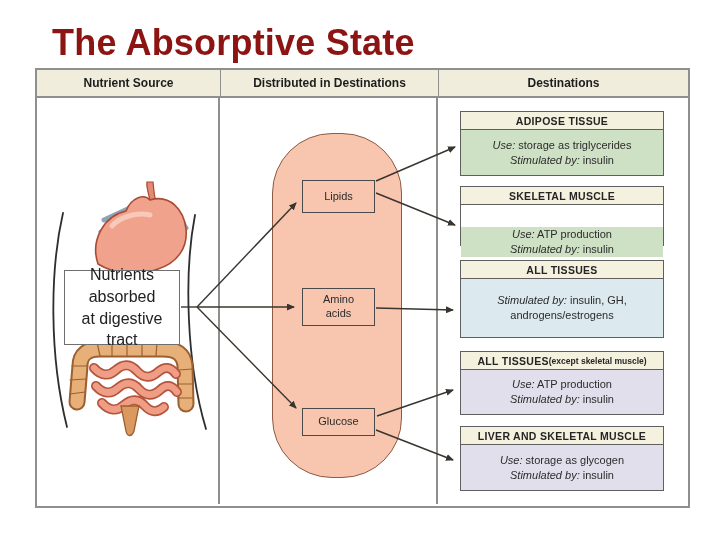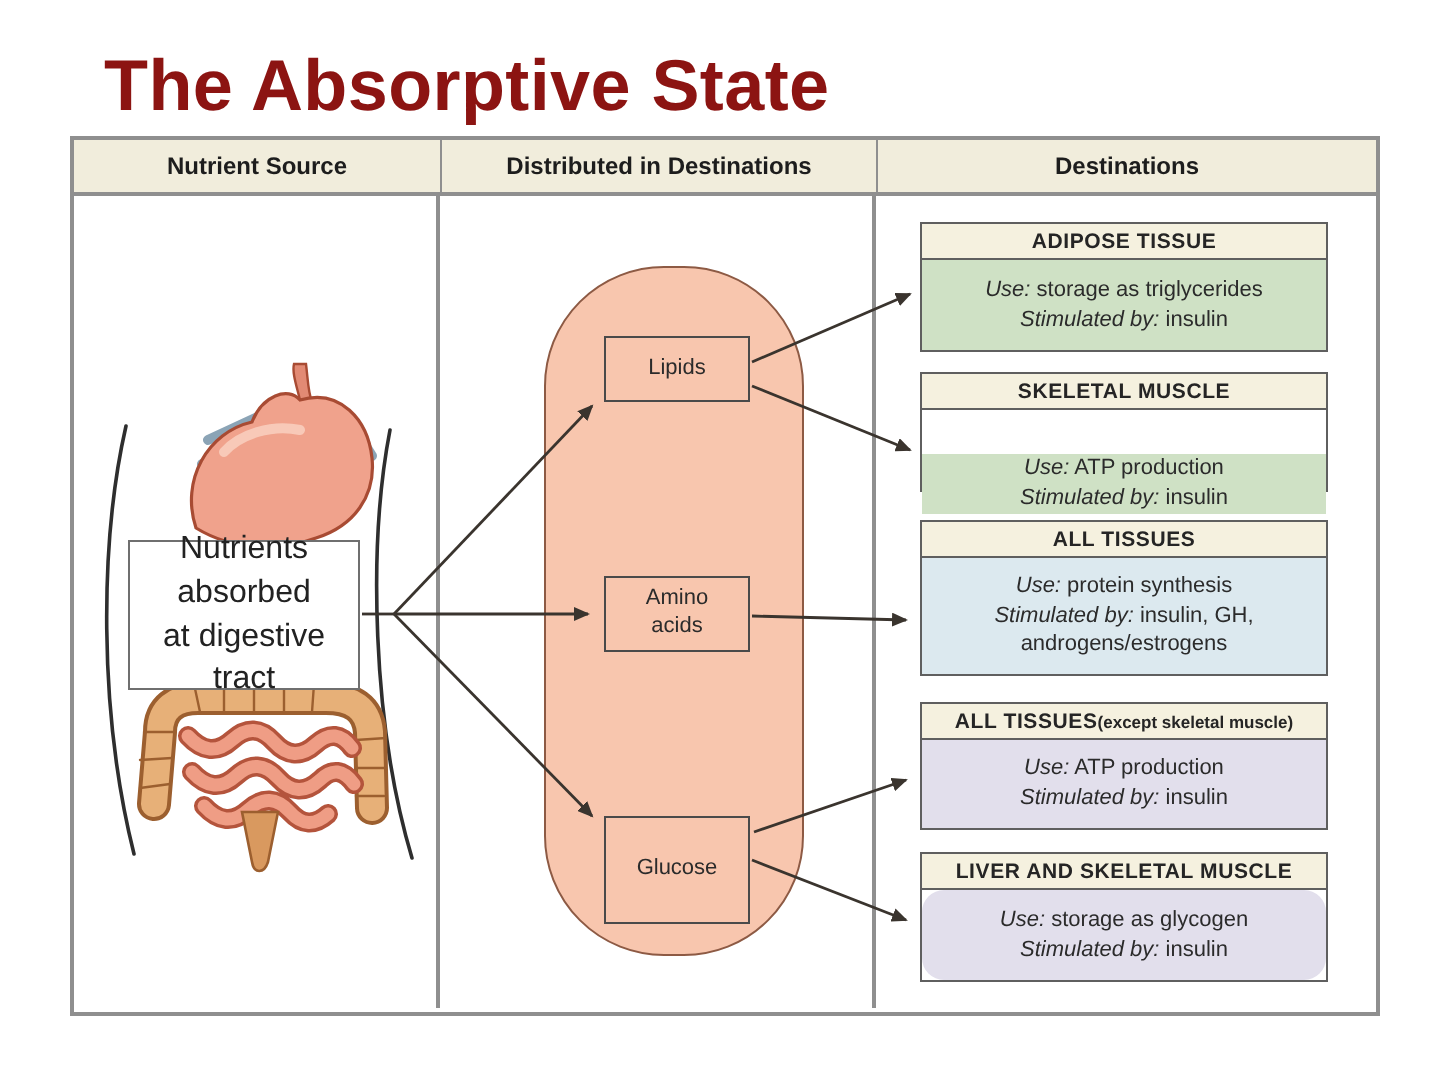--- a/index.html
+++ b/index.html
@@ -88,28 +88,28 @@
       <g fill="none">
         <path d="M 94 368 q 11 12 22 2 q 11 -10 21 1 q 10 11 21 1 q 10 -9 18 2 M 96 386 q 11 12 22 2 q 11 -10 21 1 q 10 11 21 1 q 9 -9 17 2 M 102 403 q 11 12 22 2 q 11 -10 21 1 q 9 10 19 1" stroke="#b4543c" stroke-width="10"></path>
         <path d="M 94 368 q 11 12 22 2 q 11 -10 21 1 q 10 11 21 1 q 10 -9 18 2 M 96 386 q 11 12 22 2 q 11 -10 21 1 q 10 11 21 1 q 9 -9 17 2 M 102 403 q 11 12 22 2 q 11 -10 21 1 q 9 10 19 1" stroke="#ef9d85" stroke-width="6.5"></path>
       </g>
       <path d="M 121 406 L 139 406 L 134 431 C 132 437 127 437 126 431 Z" fill="#d9995f" stroke="#9c5f2f" stroke-width="1.3"></path>
     </g>
   </svg>
 
   <div class="pill" style="background: rgb(248, 198, 174);"></div>
 
-  <div class="nut" style="top:168px;height:33px;">
+  <div class="nut" style="top:180px;height:33px;">
     <span style="white-space:pre-line;">Lipids</span>
   </div>
   <div class="nut" style="top:288px;height:38px;">
     <span style="white-space:pre-line;">Amino
 acids</span>
   </div>
-  <div class="nut" style="top:408px;height:54px;">
+  <div class="nut" style="top:408px;height:28px;">
     <span style="white-space:pre-line;">Glucose</span>
   </div>
 
   <div class="srcbox">
     <span style="white-space:pre-line;">Nutrients
 absorbed
 at digestive
 tract</span>
   </div>
 
@@ -136,21 +136,20 @@
       </div>
     </div>
   </div>
 
   <div class="dest" style="top:260px;height:78px;">
     <div class="dest-head" style="background: rgb(245, 241, 223);">
       <span>ALL TISSUES</span>
     </div>
     <div class="dest-body" style="background: rgb(220, 233, 239);">
       <div class="dest-lines">
-        <div><i>Use:</i><span> protein synthesis</span></div>
         <div><i>Stimulated by:</i><span class="wrapval"> insulin, GH,
 androgens/estrogens</span></div>
       </div>
     </div>
   </div>
 
   <div class="dest" style="top:351px;height:64px;">
     <div class="dest-head" style="background: rgb(245, 241, 223);">
       <span>ALL TISSUES</span>
         <span class="dest-suffix"> (except skeletal muscle)</span>
@@ -160,21 +159,21 @@
         <div><i>Use:</i><span> ATP production</span></div>
         <div><i>Stimulated by:</i><span class="wrapval"> insulin</span></div>
       </div>
     </div>
   </div>
 
   <div class="dest" style="top:426px;height:65px;">
     <div class="dest-head" style="background: rgb(245, 241, 223);">
       <span>LIVER AND SKELETAL MUSCLE</span>
     </div>
-    <div class="dest-body" style="background: rgb(226, 223, 236); border-radius: 11px;">
+    <div class="dest-body" style="background: rgb(226, 223, 236);">
       <div class="dest-lines">
         <div><i>Use:</i><span> storage as glycogen</span></div>
         <div><i>Stimulated by:</i><span class="wrapval"> insulin</span></div>
       </div>
     </div>
   </div>
 
   <svg class="layer" viewBox="0 0 720 539">
     <defs>
       <marker id="ah" markerWidth="9" markerHeight="7" refX="7" refY="3.5" orient="auto" markerUnits="userSpaceOnUse">

